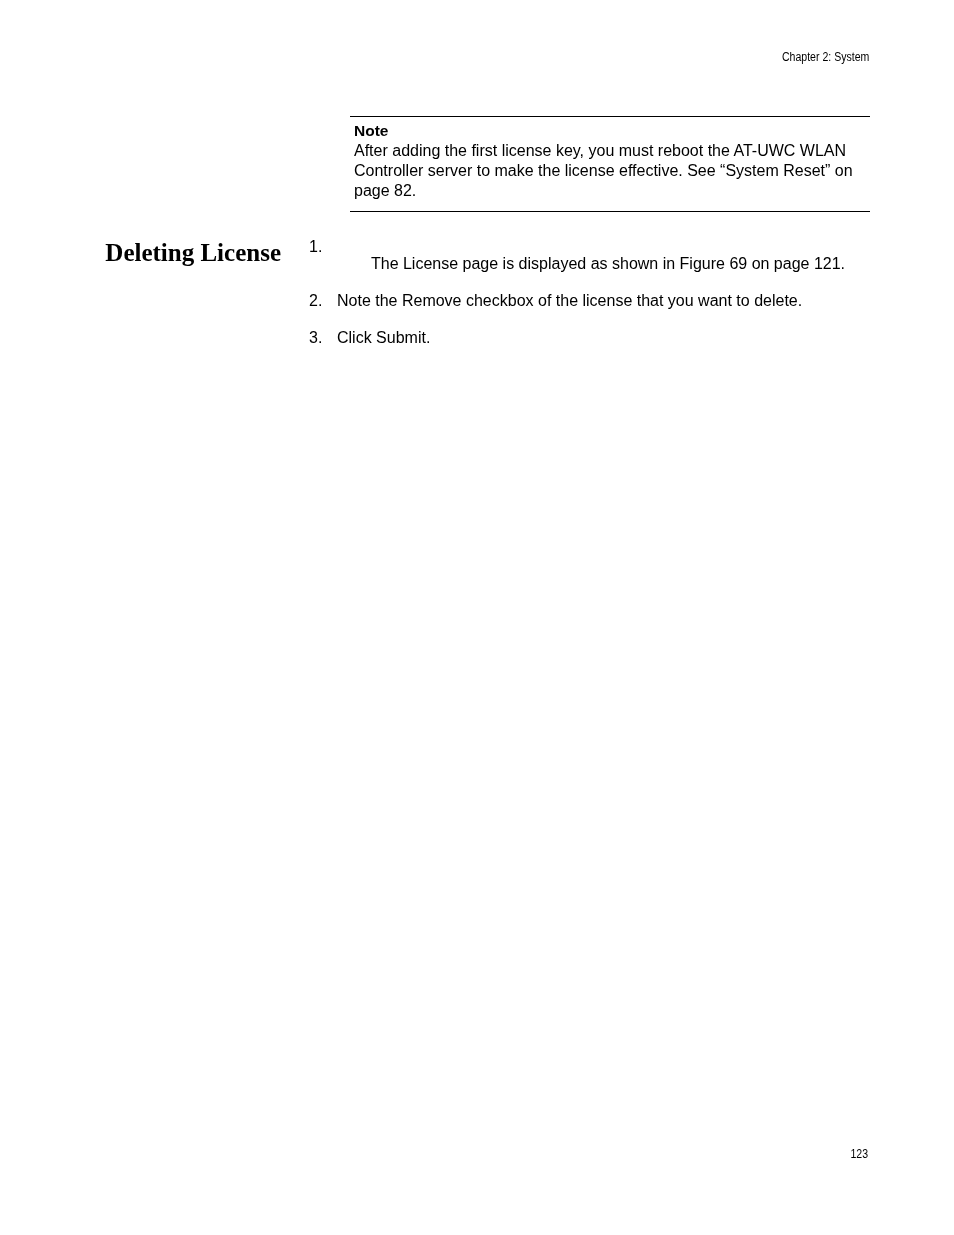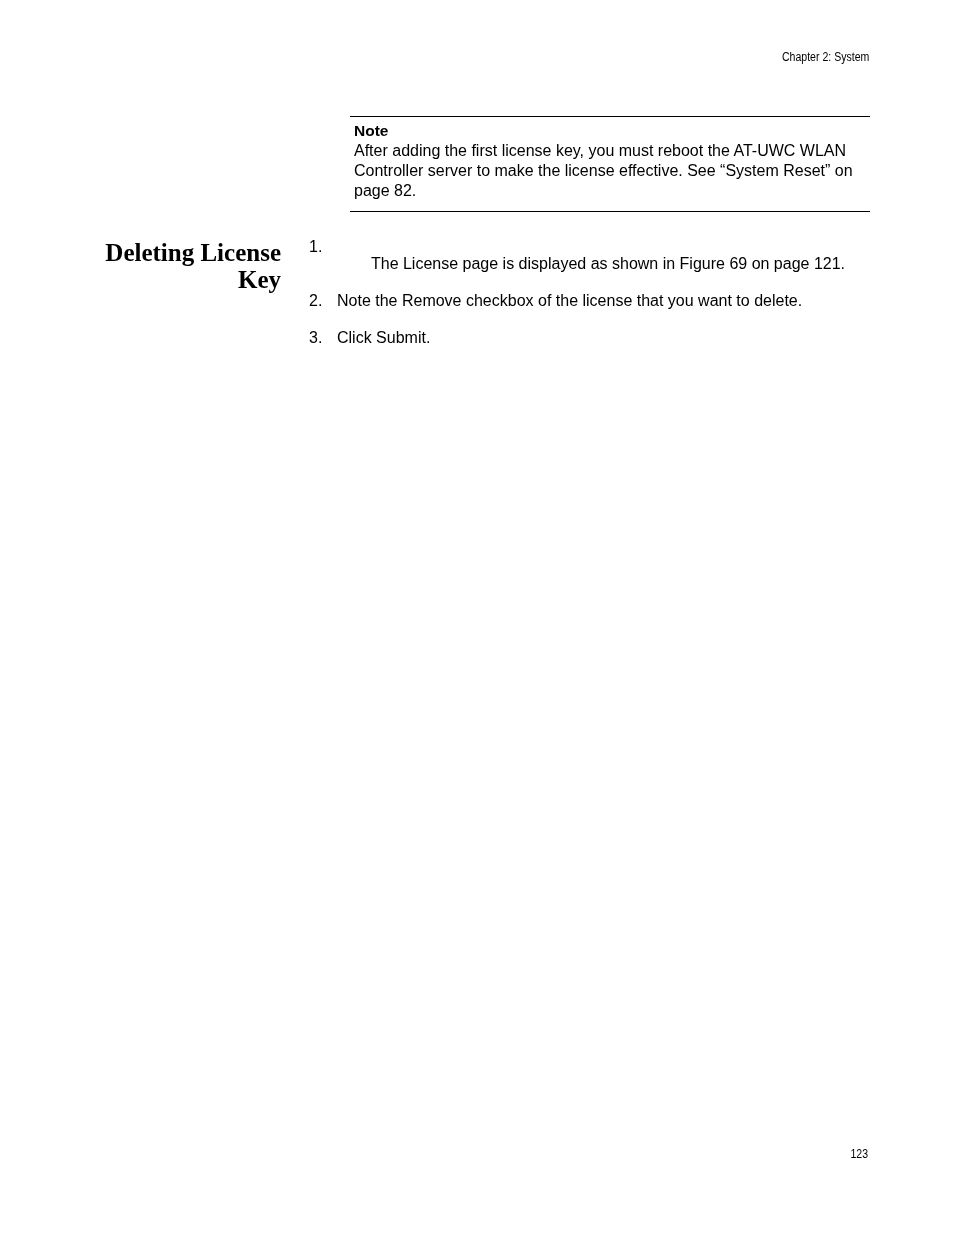--- a/index.html
+++ b/index.html
@@ -30,21 +30,20 @@
 
 <div class="header">Chapter 2: System</div>
 
 <div class="note">
   <div class="note-title">Note</div>
   <div class="note-body">After adding the first license key, you must reboot the AT-UWC WLAN Controller server to make the license effective. See “System Reset” on page 82.</div>
 </div>
 
 <div class="side-heading">
   <div>Deleting License</div>
-  <div>Key</div>
 </div>
 
 <div class="content">
 
   <div class="step">
     <span class="step-num">1.</span>
   </div>
   <p class="sub">The License page is displayed as shown in Figure 69 on page 121.</p>
 
   <div class="step">

